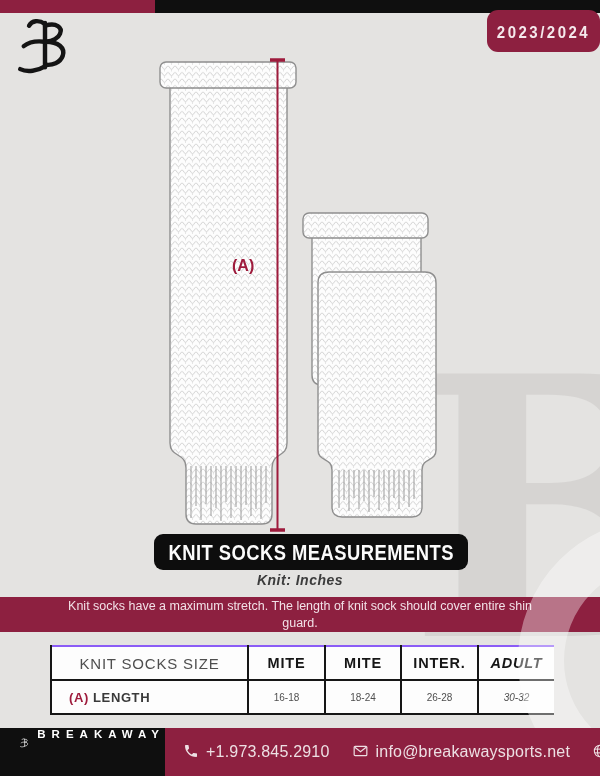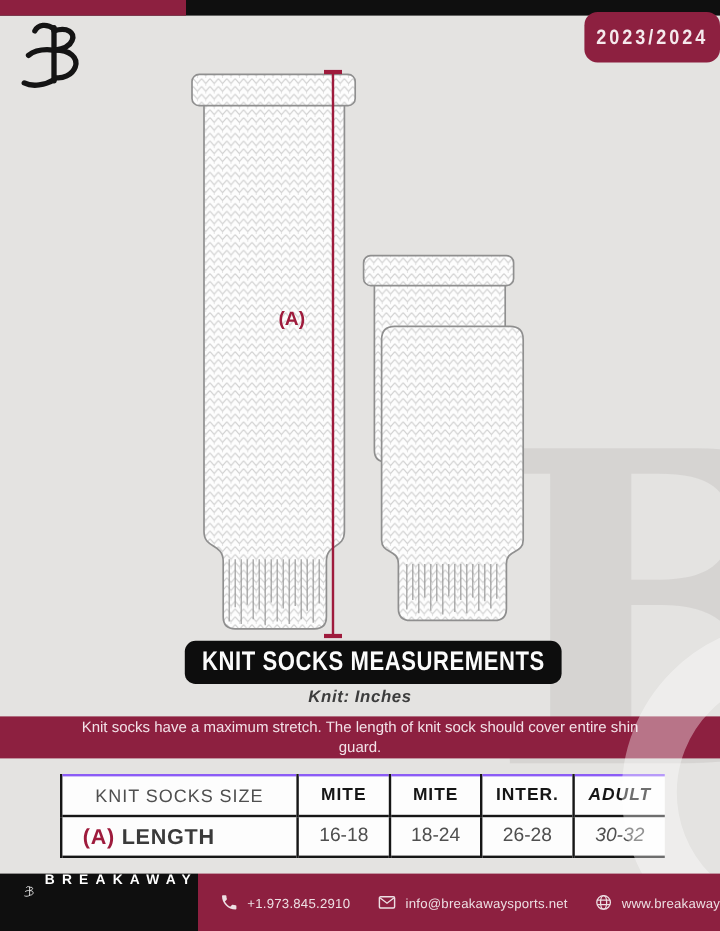--- a/index.html
+++ b/index.html
@@ -72,35 +72,35 @@
     position:absolute;left:50px;top:645px;z-index:2;
     border-collapse:collapse;table-layout:fixed;width:503px;background:#fdfdfd;
   }
   .size-table th,.size-table td{
     border-left:2px solid #161616;padding:0;text-align:center;height:32px;
   }
   .size-table tr{border-top:2px solid #8b5cf6;border-bottom:2px solid #161616;padding-left:19px;}
   .size-table th:last-child,.size-table td:last-child{border-right:none;font-style:italic;}
   .th-size{font-weight:normal;color:#4f4f4f;font-size:15px;letter-spacing:0.8px;}
   .th-col{font-weight:800;color:#161616;font-size:14.5px;letter-spacing:0.8px;}
-  .td-label{text-align:left !important;padding-left:17px !important;font-size:18px;letter-spacing:0.6px;color:#3a3a3a;font-weight:600;}
+  .td-label{text-align:left !important;padding-left:17px !important;font-size:13px;letter-spacing:0.6px;color:#3a3a3a;font-weight:600;}
   .td-label .akey{color:#9e1b3c;font-weight:800;}
-  .td-val{color:#4f4f4f;font-size:16px;}
+  .td-val{color:#4f4f4f;font-size:10px;}
   
   .footer{
     position:absolute;left:0;bottom:0;width:600px;height:48px;z-index:4;display:flex;
   }
   .footer-black{
     width:165px;background:#0f0f0f;display:flex;align-items:flex-start;padding-left:20px;box-sizing:border-box;
   }
   .brand-name{color:#ffffff;font-size:11.5px;font-weight:bold;letter-spacing:6px;margin-left:8px;}
   .footer-maroon{
     flex:1;background:#8d2040;display:flex;align-items:center;gap:22px;padding-left:18px;
   }
-  .contact{display:flex;align-items:flex-end;gap:7px;color:#eddfe3;font-size:11px;letter-spacing:0.2px;}
+  .contact{display:flex;align-items:flex-start;gap:7px;color:#eddfe3;font-size:16px;letter-spacing:0.2px;}
   .contact svg{display:block;}
 </style>
 </head>
 <body>
 
 <div class="page">
 
   <div class="watermark-b">B</div>
 
   <div class="topstrip">

